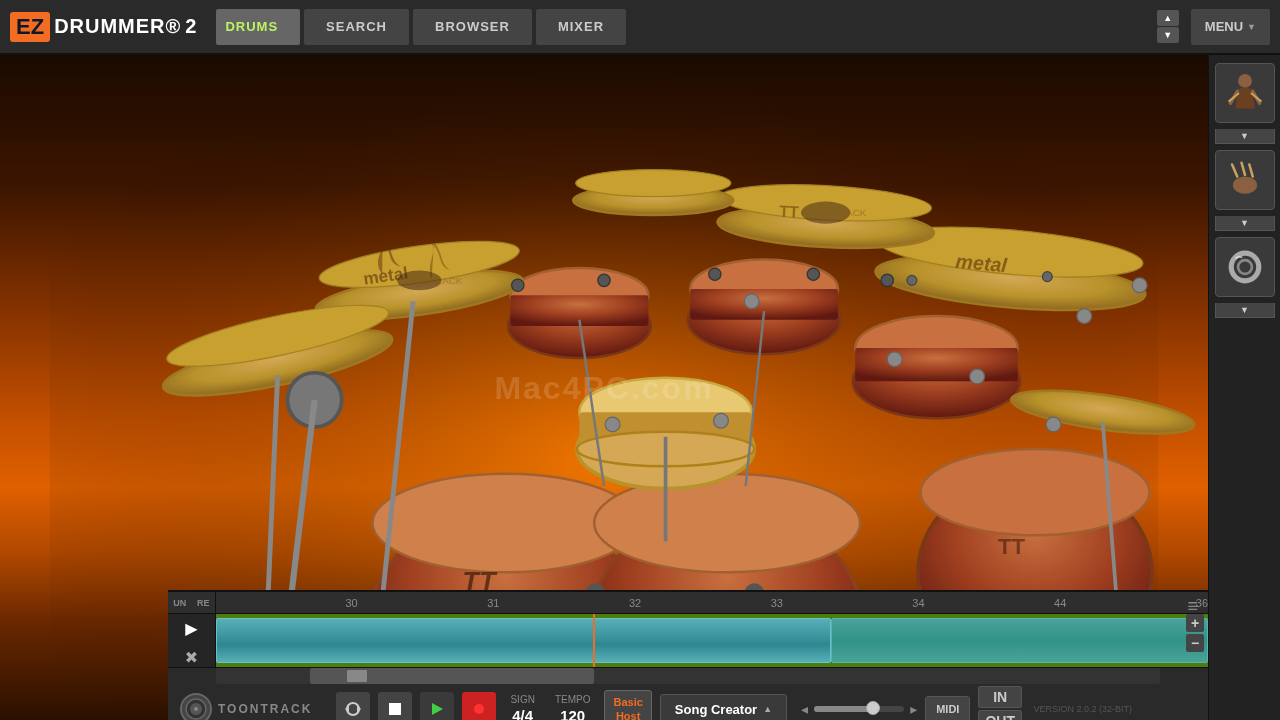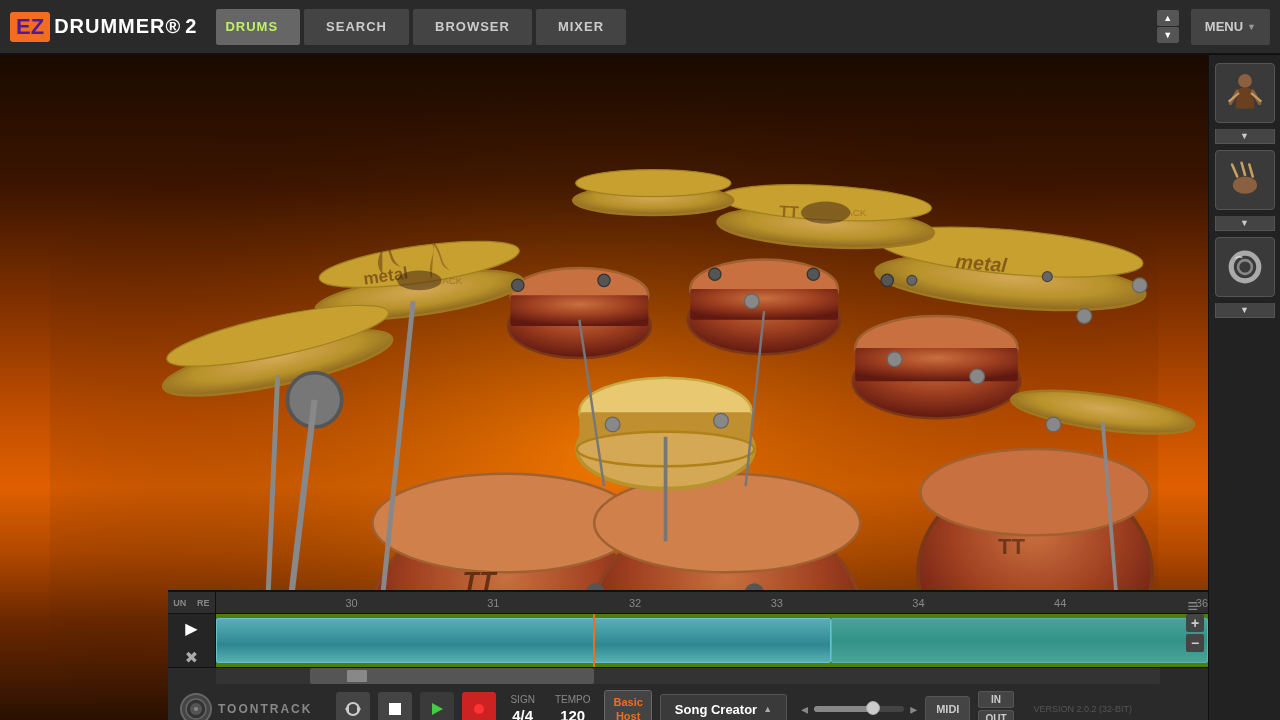--- a/index.html
+++ b/index.html
@@ -23,21 +23,21 @@
       border-bottom: 2px solid #111;
     }
     #logo {
       display: flex;
       align-items: center;
       gap: 4px;
       margin-right: 16px;
     }
     #logo-ez {
       background: #f26c22;
-      color: #4c1d95;
+      color: #0f172a;
       font-weight: bold;
       font-size: 22px;
       padding: 2px 6px;
       border-radius: 3px;
     }
     #logo-drummer {
       color: white;
       font-size: 20px;
       font-weight: bold;
       letter-spacing: 1px;
@@ -457,21 +457,21 @@
     #in-out-area {
       display: flex;
       flex-direction: column;
       gap: 2px;
     }
     .in-out-btn {
       background: #444;
       border: 1px solid #555;
       border-radius: 2px;
       color: #ccc;
-      font-size: 10px;
+      font-size: 14px;
       font-weight: bold;
       padding: 2px 6px;
       cursor: pointer;
       text-align: center;
     }
 
     #timeline-options-btn {
       position: absolute;
       right: 10px;
       top: 4px;
@@ -694,20 +694,21 @@
         <circle cx="815" cy="300" r="6" fill="#888" stroke="#666"></circle>
         <circle cx="840" cy="212" r="6" fill="#888" stroke="#666"></circle>
         <circle cx="972" cy="395" r="6" fill="#888" stroke="#666"></circle>
         <circle cx="885" cy="187" r="6" fill="#888" stroke="#666"></circle>
 
         <circle cx="215" cy="280" r="22" fill="#777" stroke="#555" stroke-width="3"></circle>
         <line x1="215" y1="280" x2="190" y2="490" stroke="#888" stroke-width="5"></line>
       </svg>
     </div>
 
+    <div id="watermark">Mac4PC.com</div>
 
     <div id="bottom-bar">
 
       <div id="timeline-area">
 
         <div id="timeline-ruler">
           <div id="un-re">
             <span class="un-re-label">UN</span>
             <span class="un-re-label">RE</span>
           </div>

